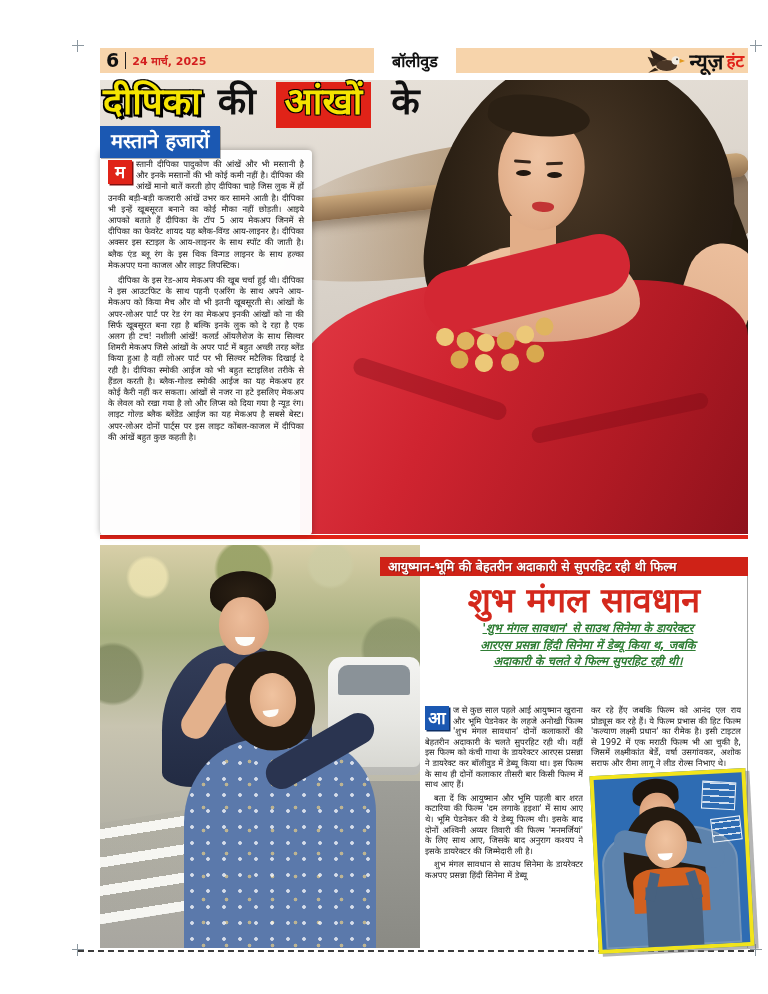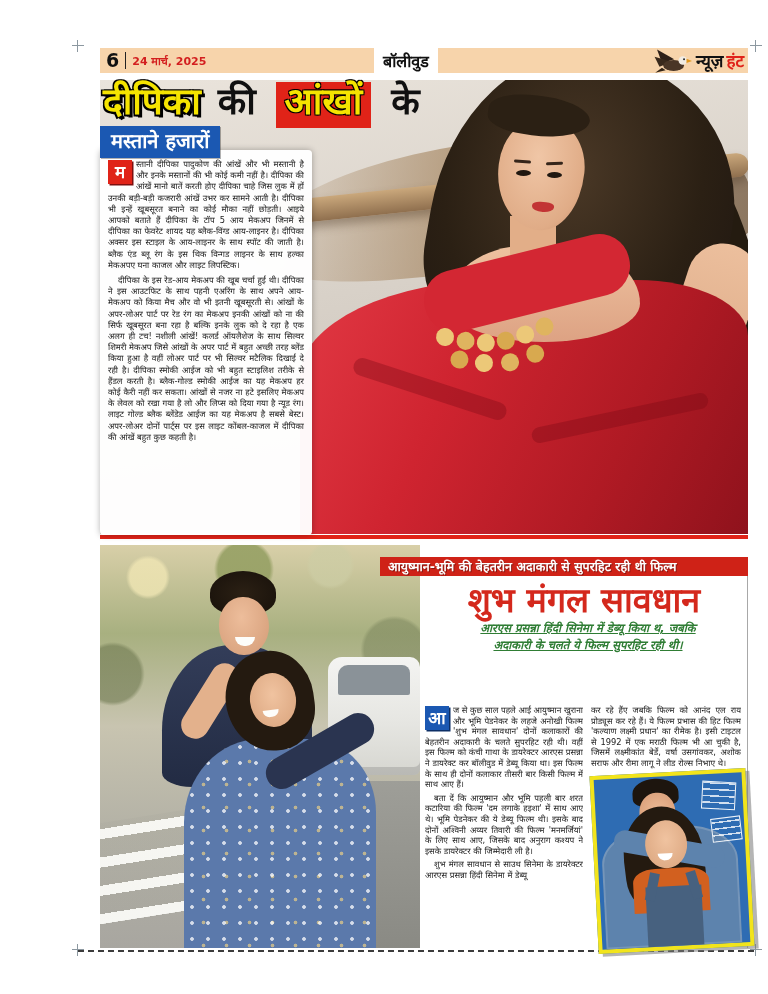--- a/index.html
+++ b/index.html
@@ -11,23 +11,23 @@
   .crop::before{content:"";position:absolute;left:5px;top:0;width:1px;height:12px;background:#8c98a0;}
   .crop::after{content:"";position:absolute;top:5px;left:0;height:1px;width:12px;background:#8c98a0;}
 
   
   .topbar{position:absolute;left:100px;top:48px;width:648px;height:25px;display:flex;align-items:stretch;}
   .bar{background:#f7d4ab;display:flex;align-items:center;}
   .bar-left{flex:0 0 268px;padding-left:6px;}
   .pgnum{font-size:19px;font-weight:bold;color:#111;line-height:1;}
   .pgdiv{width:1px;height:17px;background:#222;margin:0 6px;}
   .pgdate{font-size:11px;font-weight:bold;color:#d31f1f;}
-  .section-title{align-self:center;margin:0 9px;font-size:16px;font-weight:bold;color:#111;white-space:nowrap;}
+  .section-title{align-self:center;margin:0 18px;font-size:16px;font-weight:bold;color:#111;white-space:nowrap;}
   .bar-right{flex:1;justify-content:flex-end;padding-right:4px;gap:3px;}
-  .mast-b{font-size:17px;font-weight:bold;color:#111;}
+  .mast-b{font-size:21px;font-weight:bold;color:#111;}
   .mast-r{font-size:17px;font-weight:bold;color:#e0231a;}
 
   
   .photo1{position:absolute;left:100px;top:80px;width:648px;height:454px;overflow:hidden;background:#d8d1c8;}
   .ph1-bg{position:absolute;inset:0;background:linear-gradient(170deg,#eae4dc 0%,#d8d1c8 45%,#c3bcb2 100%);}
   .ph1-couchlight{position:absolute;left:150px;top:60px;width:500px;height:130px;
     background:linear-gradient(100deg,rgba(190,170,140,0),rgba(170,140,105,.75) 40%,rgba(120,95,70,.8));
     border-radius:60% 40% 20% 30%/80% 60% 20% 30%;transform:rotate(-5deg);}
   .ph1-couchridge{position:absolute;left:170px;top:97px;width:480px;height:24px;
     background:linear-gradient(#caa87c,#8f6f4e);border-radius:20px;transform:rotate(-6deg);
@@ -264,31 +264,32 @@
       <div class="ph2-w-body"></div>
       <div class="ph2-man-arm"></div>
       <div class="ph2-w-hair"></div>
       <div class="ph2-w-face"></div>
       <div class="ph2-w-smile"></div>
     </div>
 
     <div class="kicker">आयुष्मान-भूमि की बेहतरीन अदाकारी से सुपरहिट रही थी फिल्म</div>
     <h2 class="hl2">शुभ मंगल सावधान</h2>
     <div class="subhead">
+      <div>'शुभ मंगल सावधान' से साउथ सिनेमा के डायरेक्टर</div>
       <div>आरएस प्रसन्ना हिंदी सिनेमा में डेब्यू किया थ, जबकि</div>
       <div>अदाकारी के चलते ये फिल्म सुपरहिट रही थी।</div>
     </div>
 
     <div class="col col1">
       <p>
         <span class="dropcap dc-blue">आ</span>
         <span>ज से कुछ साल पहले आई आयुष्मान खुराना और भूमि पेडनेकर के लहजे अनोखी फिल्म 'शुभ मंगल सावधान' दोनों कलाकारों की बेहतरीन अदाकारी के चलते सुपरहिट रही थी। वहीं इस फिल्म को कंची गाथा के डायरेक्टर आरएस प्रसन्ना ने डायरेक्ट कर बॉलीवुड में डेब्यू किया था। इस फिल्म के साथ ही दोनों कलाकार तीसरी बार किसी फिल्म में साथ आए हैं।</span>
       </p>
       <p class="pind">बता दें कि आयुष्मान और भूमि पहली बार शरत कटारिया की फिल्म 'दम लगाके हइशा' में साथ आए थे। भूमि पेडनेकर की ये डेब्यू फिल्म थी। इसके बाद दोनों अश्विनी अय्यर तिवारी की फिल्म 'मनमर्जियां' के लिए साथ आए, जिसके बाद अनुराग कश्यप ने इसके डायरेक्टर की जिम्मेदारी ली है।</p>
-      <p class="pind">शुभ मंगल सावधान से साउथ सिनेमा के डायरेक्टर आरएस प्रसन्ना हिंदी सिनेमा में डेब्यू</p>
+      <p class="pind">शुभ मंगल सावधान से साउथ सिनेमा के डायरेक्टर कअपए प्रसन्ना हिंदी सिनेमा में डेब्यू</p>
     </div>
     <div class="col col2">
       <p>कर रहे हैंए जबकि फिल्म को आनंद एल राय प्रोड्यूस कर रहे हैं। ये फिल्म प्रभास की हिट फिल्म 'कल्याण लक्ष्मी प्रधान' का रीमेक है। इसी टाइटल से 1992 में एक मराठी फिल्म भी आ चुकी है, जिसमें लक्ष्मीकांत बेर्डे, वर्षा उसगांवकर, अशोक सराफ और रीमा लागू ने लीड रोल्स निभाए थे।</p>
     </div>
 
     <div class="right-rule"></div>
 
     <div class="poster">
       <div class="po-m-hair"></div>
       <div class="po-m-face"></div>

